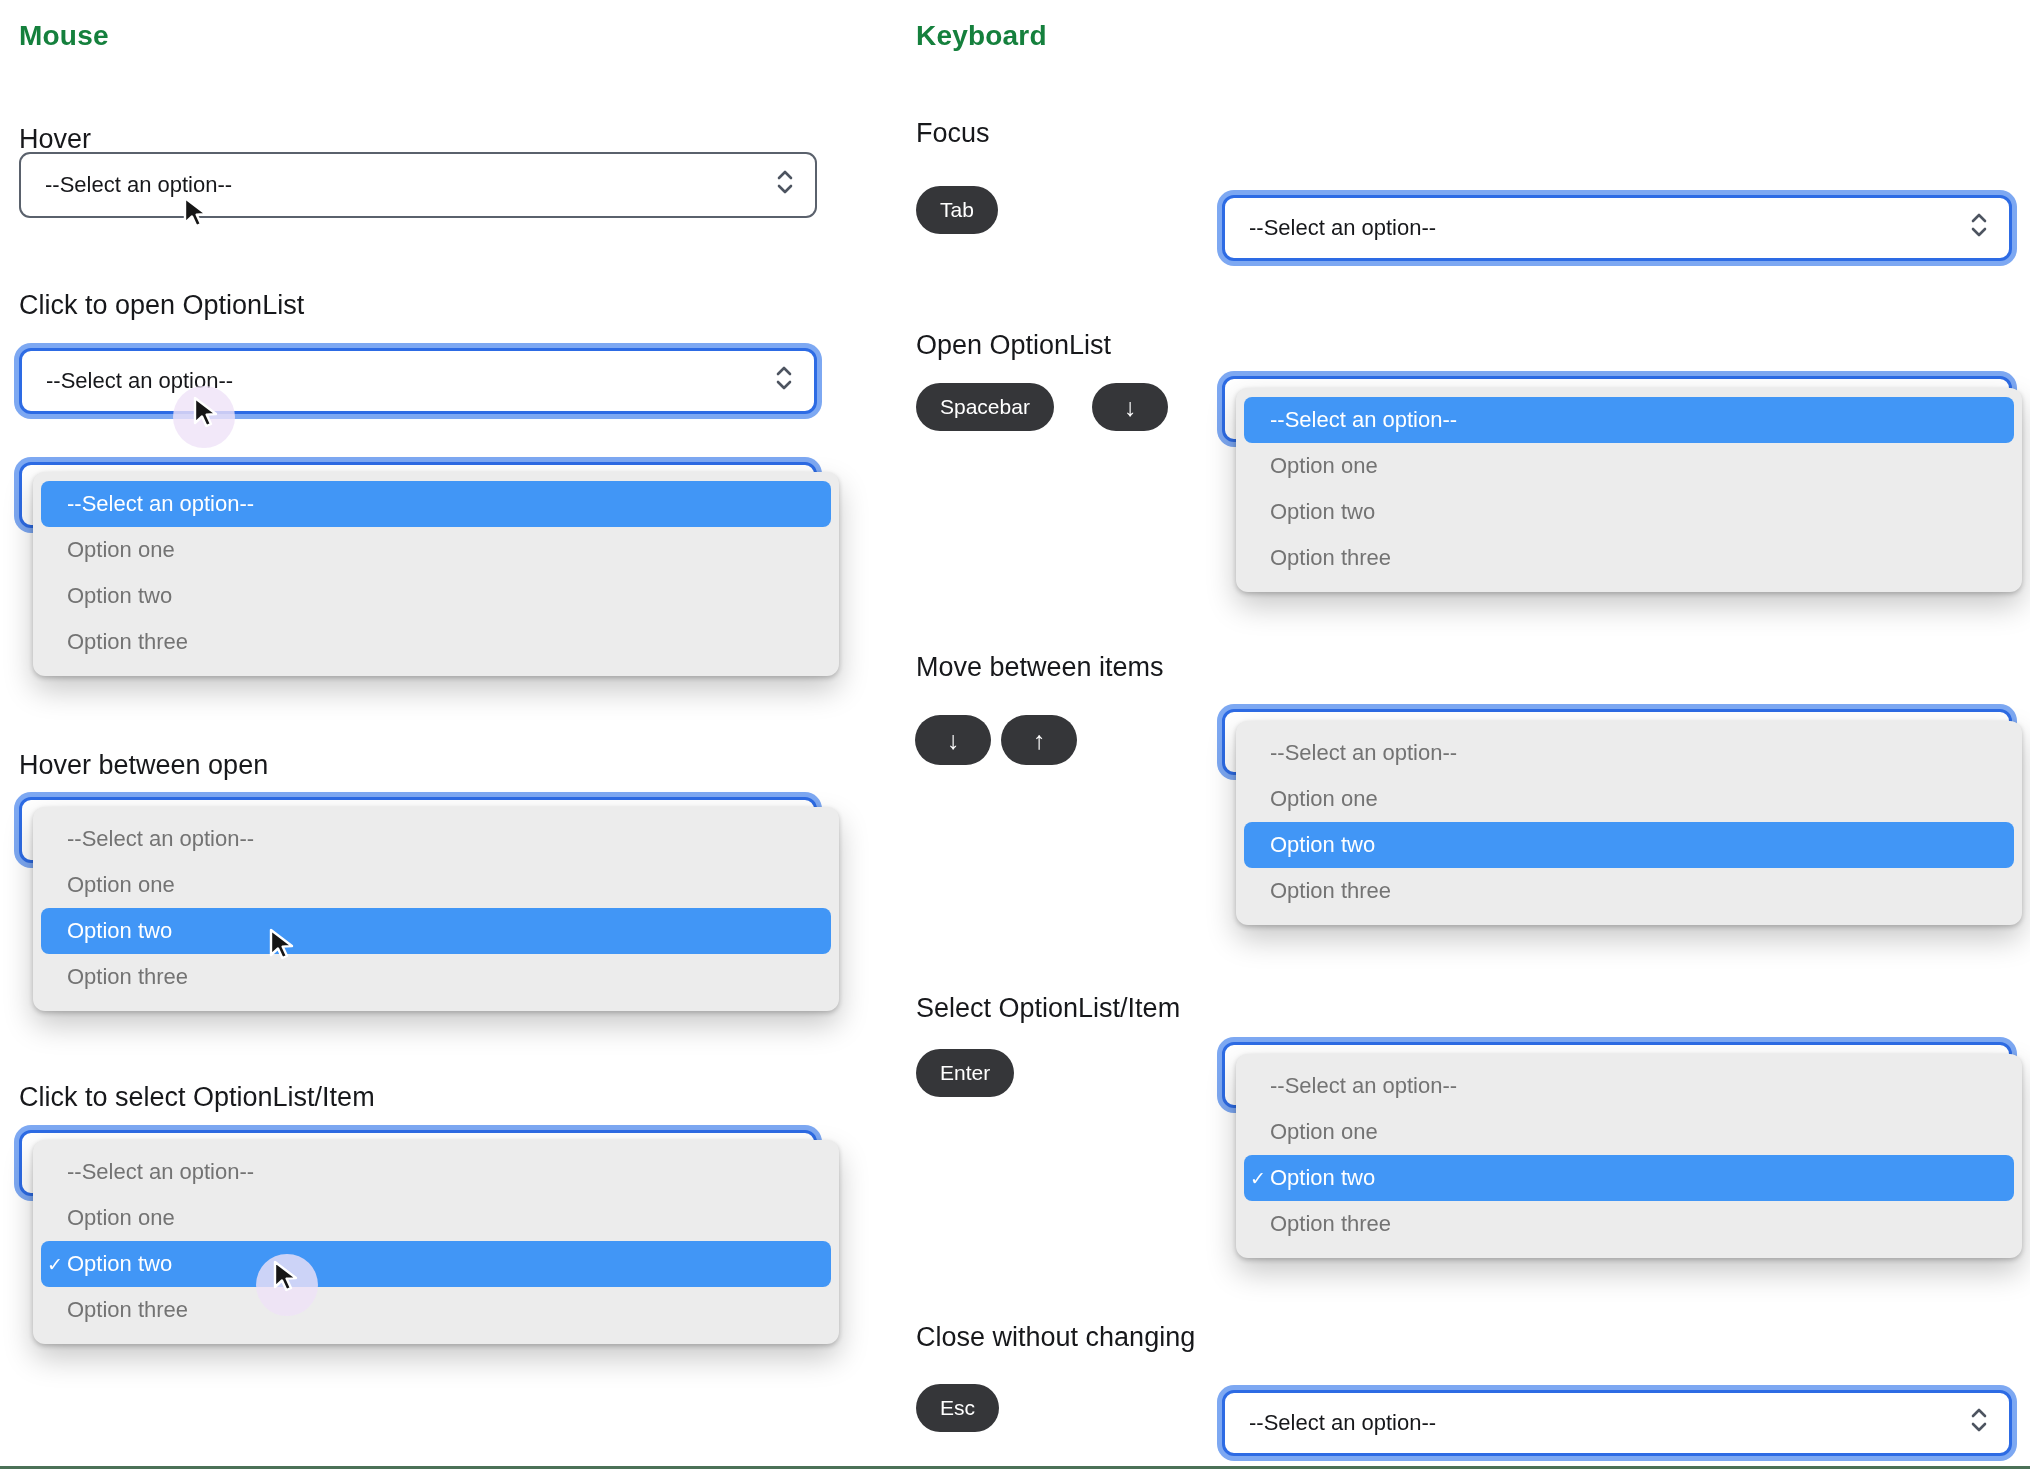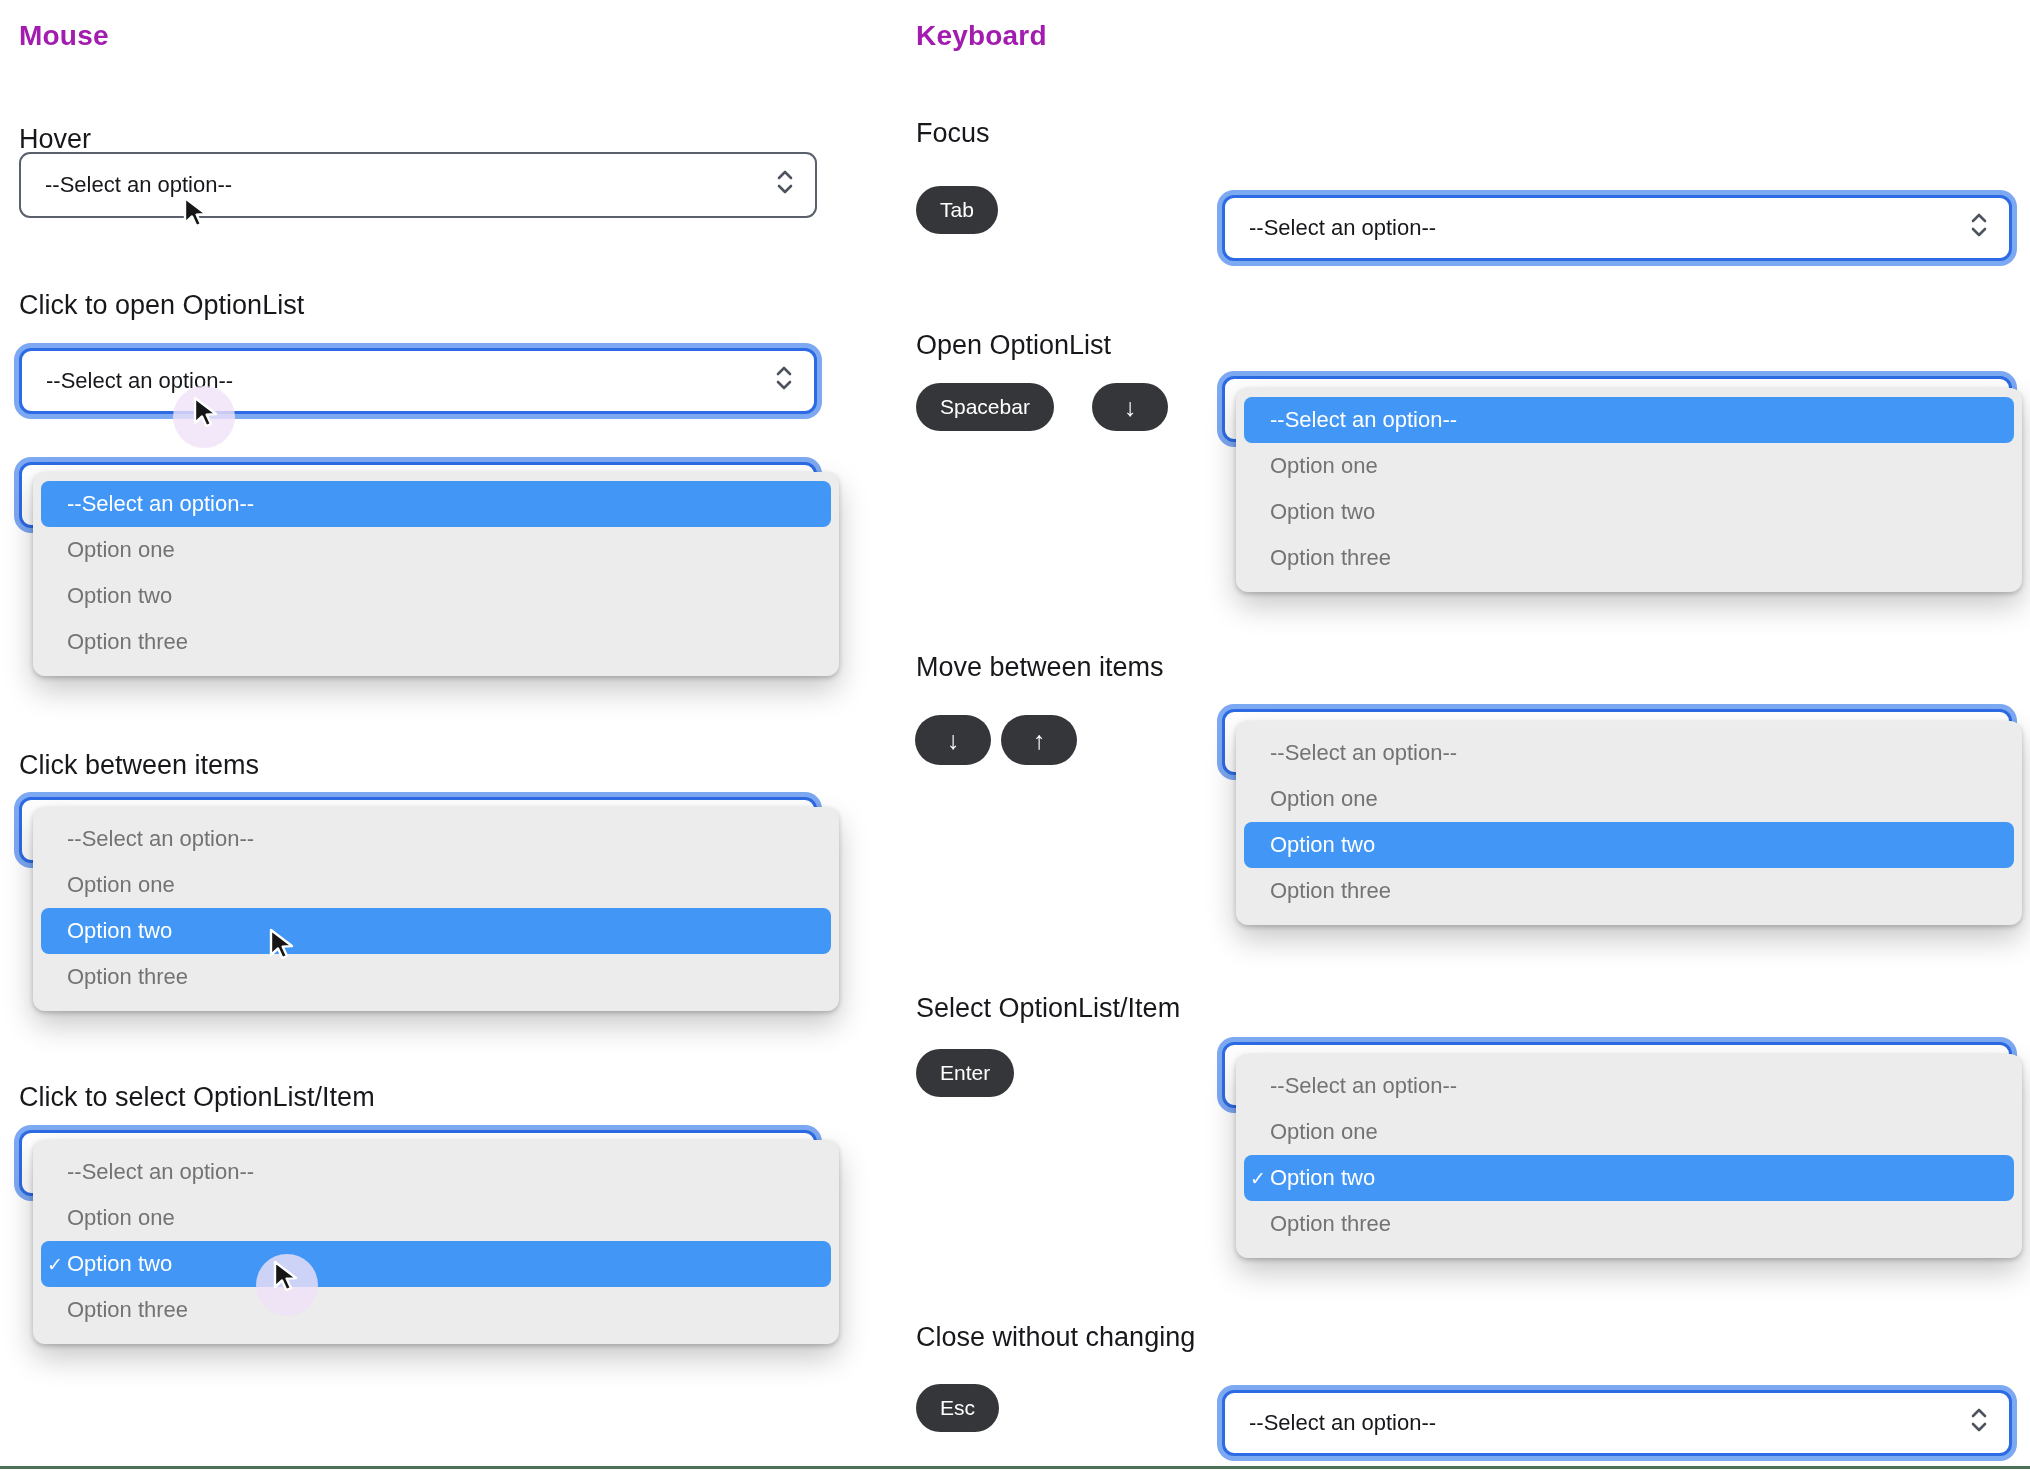--- a/index.html
+++ b/index.html
@@ -3,21 +3,21 @@
 <meta charset="utf-8">
 <style>
   html,body{margin:0;padding:0;}
   body{
     width:2030px;height:1471px;position:relative;overflow:hidden;
     background:#ffffff;
     font-family:"Liberation Sans","DejaVu Sans",sans-serif;
     color:#17181b;
   }
   .abs{position:absolute;}
-  .h1{font-size:28px;font-weight:700;color:#a21caf;letter-spacing:.2px;}
+  .h1{font-size:28px;font-weight:700;color:#15803d;letter-spacing:.2px;}
   .h2{font-size:27px;font-weight:400;color:#17181b;}
 
   
   .select{
     position:absolute;height:66px;background:#fff;border:2px solid #5a616c;
     border-radius:11px;display:flex;align-items:center;box-sizing:border-box;
     padding:0 24px;font-size:22px;color:#17181b;
   }
   .select.focused{
     border:3px solid #2d6be4;border-radius:12px;
@@ -104,21 +104,21 @@
 </span>
 
 <div class="ghost" style="left:19px;top:462px;width:798px;"></div>
 <div class="optionlist" style="left:33px;top:472px;width:806px;height:204px;">
   <div class="opt hl">--Select an option--</div>
   <div class="opt">Option one</div>
   <div class="opt">Option two</div>
   <div class="opt">Option three</div>
 </div>
 
-<div class="abs h2" style="left:19px;top:750px;">Click between items</div>
+<div class="abs h2" style="left:19px;top:750px;">Hover between open</div>
 <div class="ghost" style="left:19px;top:797px;width:798px;"></div>
 <div class="optionlist" style="left:33px;top:807px;width:806px;height:204px;">
   <div class="opt">--Select an option--</div>
   <div class="opt">Option one</div>
   <div class="opt hl">Option two</div>
   <div class="opt">Option three</div>
 </div>
 <span class="cursor" style="left:268px;top:928px;">
   <svg width="30" height="34" viewBox="0 0 30 34">
       <path d="M3 2 L3 27 L10 20.5 L14.3 30 L19 28 L14.6 18.6 L24 18 Z" fill="#161616" stroke="#ffffff" stroke-width="2.4" stroke-linejoin="round"></path>

